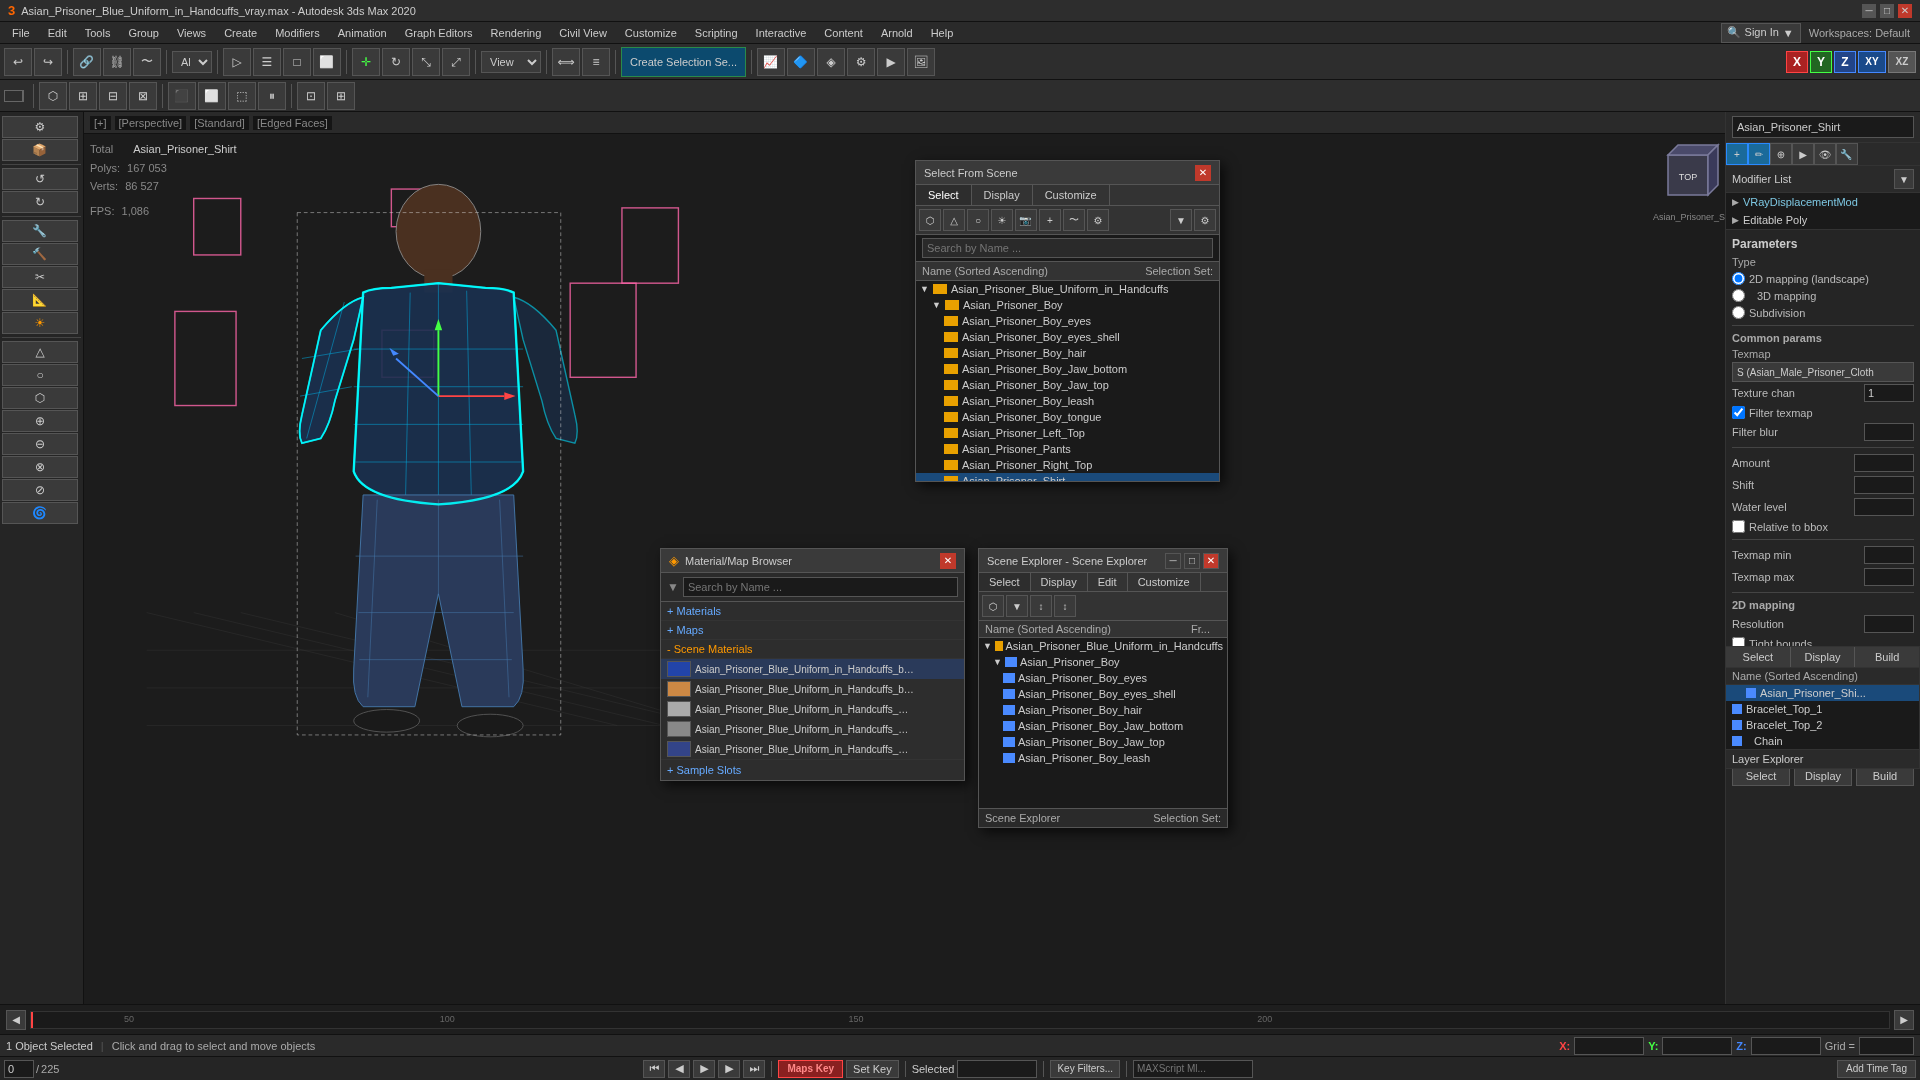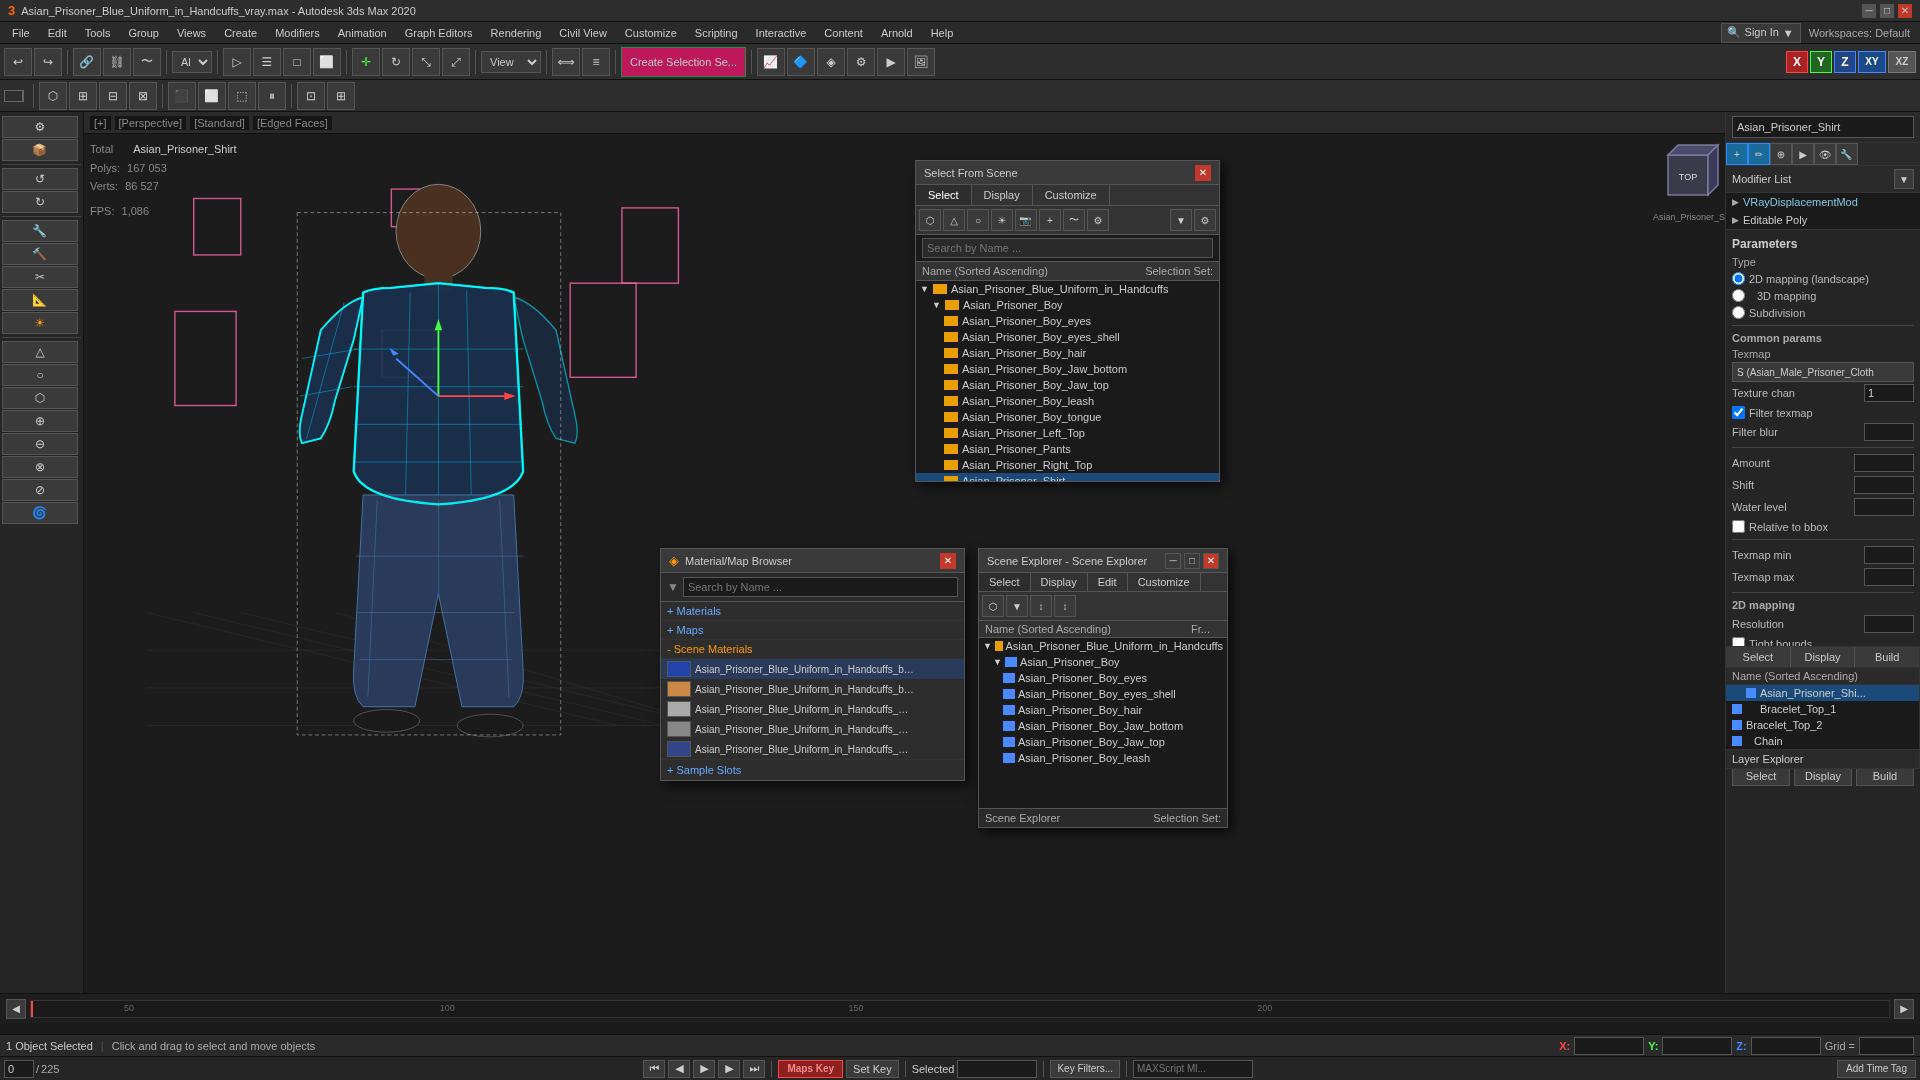--- a/index.html
+++ b/index.html
@@ -155,21 +155,21 @@
   <button class="toolbar-btn">⤡</button>
   <button class="toolbar-btn">⤢</button>
   <div class="toolbar-sep"></div>
   <select class="toolbar-combo" style="width:60px;">
     <option>View</option>
   </select>
   <div class="toolbar-sep"></div>
   <button class="toolbar-btn">⟺</button>
   <button class="toolbar-btn">≡</button>
   <div class="toolbar-sep"></div>
-  <button style="padding:0 8px;height:30px;background:#be185d;border:1px solid #2a8a4a;color:#ccc;cursor:pointer;font-size:11px;white-space:nowrap;">Create Selection Se...</button>
+  <button style="padding:0 8px;height:30px;background:#0c4a6e;border:1px solid #2a8a4a;color:#ccc;cursor:pointer;font-size:11px;white-space:nowrap;">Create Selection Se...</button>
   <div class="toolbar-sep"></div>
   <button class="toolbar-btn">📈</button>
   <button class="toolbar-btn">🔷</button>
   <button class="toolbar-btn">◈</button>
   <button class="toolbar-btn">⚙</button>
   <button class="toolbar-btn">▶</button>
   <button class="toolbar-btn">🖼</button>
   <div style="flex:1"></div>
 
   <div style="display:flex;gap:2px;align-items:center;">
@@ -715,21 +715,21 @@
 
   <div style="padding:2px 6px;background:#2a2a2a;border-bottom:1px solid #333;font-size:11px;color:#aaa;display:flex;align-items:center;">
     <span>Name (Sorted Ascending)</span>
   </div>
 
   <div style="background:#1a1a1a;">
     <div style="padding:2px 20px;font-size:11px;display:flex;align-items:center;gap:4px;background:#1a4a7a;cursor:pointer;">
       <span style="width:10px;height:10px;background:#4a8aff;display:inline-block;"></span>
       <span style="color:#ccc;">Asian_Prisoner_Shi...</span>
     </div>
-    <div style="padding:2px 6px;font-size:11px;display:flex;align-items:center;gap:18px;cursor:pointer;">
+    <div style="padding:2px 6px;font-size:11px;display:flex;align-items:center;gap:4px;cursor:pointer;">
       <span style="width:10px;height:10px;background:#4a8aff;display:inline-block;"></span>
       <span style="color:#ccc;">Bracelet_Top_1</span>
     </div>
     <div style="padding:2px 6px;font-size:11px;display:flex;align-items:center;gap:4px;cursor:pointer;">
       <span style="width:10px;height:10px;background:#4a8aff;display:inline-block;"></span>
       <span style="color:#ccc;">Bracelet_Top_2</span>
     </div>
     <div style="padding:2px 6px;font-size:11px;display:flex;align-items:center;gap:12px;cursor:pointer;">
       <span style="width:10px;height:10px;background:#4a8aff;display:inline-block;"></span>
       <span style="color:#ccc;">Chain</span>
@@ -749,21 +749,21 @@
       <div style="position:absolute;left:0;top:0;bottom:0;width:2px;background:#ff4444;"></div>
 
       <div style="position:absolute;top:2px;left:5%;font-size:9px;color:#666;">50</div>
       <div style="position:absolute;top:2px;left:22%;font-size:9px;color:#666;">100</div>
       <div style="position:absolute;top:2px;left:44%;font-size:9px;color:#666;">150</div>
       <div style="position:absolute;top:2px;left:66%;font-size:9px;color:#666;">200</div>
     </div>
     <button style="width:20px;height:20px;background:#3a3a3a;border:1px solid #555;color:#ccc;cursor:pointer;font-size:10px;">▶</button>
   </div>
 
-  <div style="background:#2a2a2a;height:22px;display:flex;align-items:center;padding:0 6px;border-top:1px solid #111;font-size:11px;color:#aaa;gap:8px;margin-top:11px;">
+  <div style="background:#2a2a2a;height:22px;display:flex;align-items:center;padding:0 6px;border-top:1px solid #111;font-size:11px;color:#aaa;gap:8px;">
     <span style="color:#ccc;">1 Object Selected</span>
     <span style="color:#555;">|</span>
     <span>Click and drag to select and move objects</span>
     <div style="flex:1;"></div>
 
     <div style="display:flex;gap:4px;align-items:center;">
       <span style="color:#ff4444;font-weight:bold;">X:</span>
       <input type="text" style="width: 70px; background: rgb(26, 26, 26); border: 1px solid rgb(85, 85, 85); color: rgb(204, 204, 204); height: 18px; padding: 0px 3px; font-size: 11px;">
       <span style="color:#44ff44;font-weight:bold;">Y:</span>
       <input type="text" style="width: 70px; background: rgb(26, 26, 26); border: 1px solid rgb(85, 85, 85); color: rgb(204, 204, 204); height: 18px; padding: 0px 3px; font-size: 11px;">

